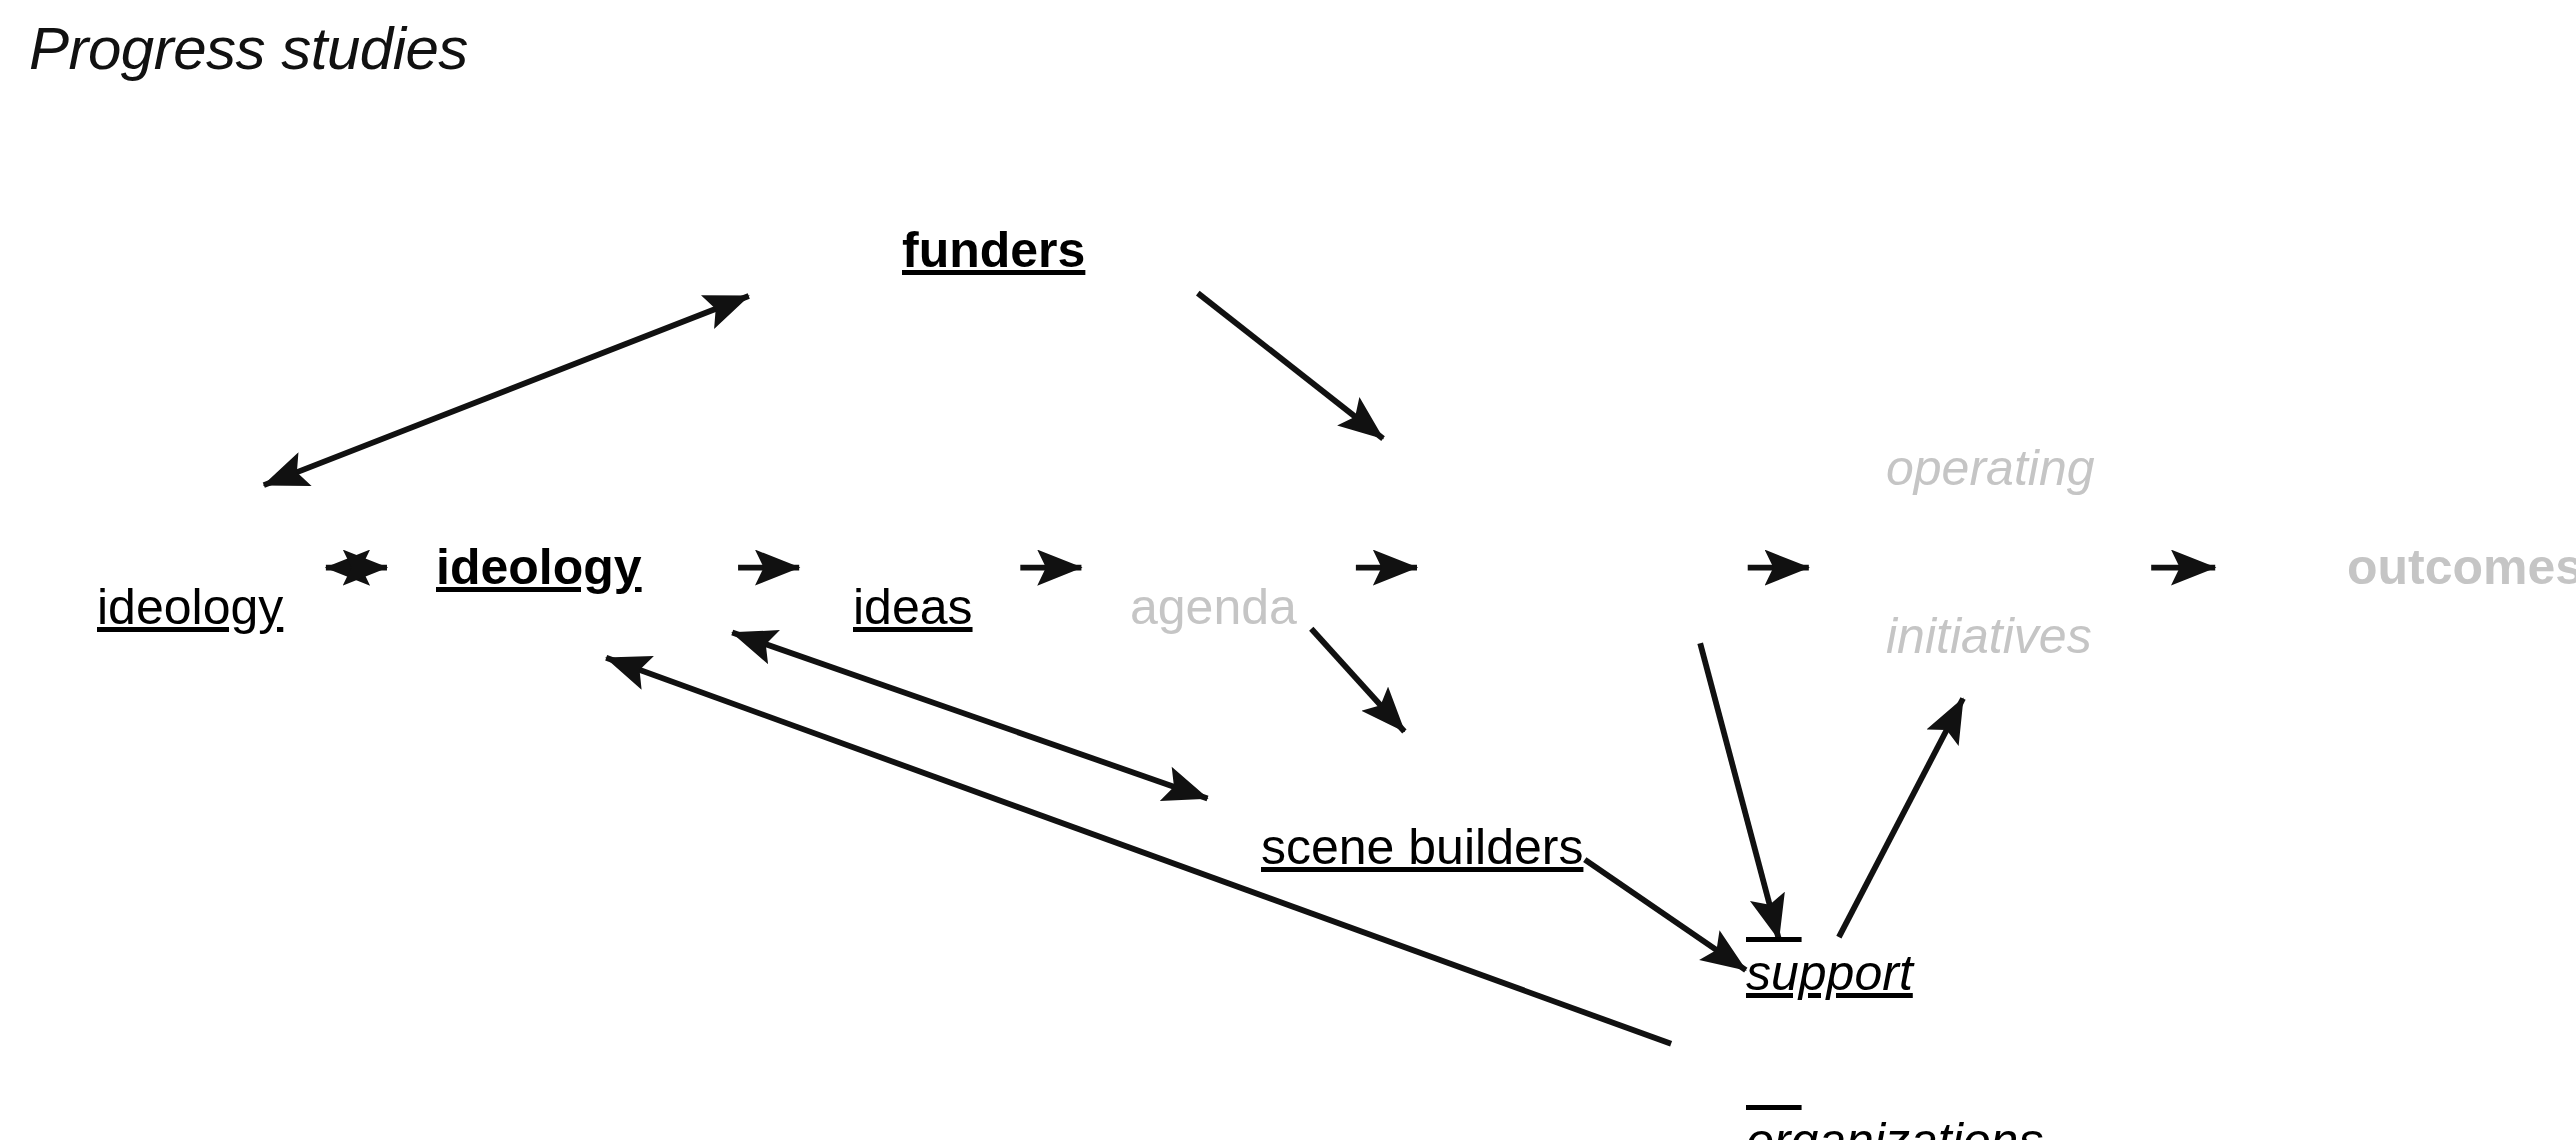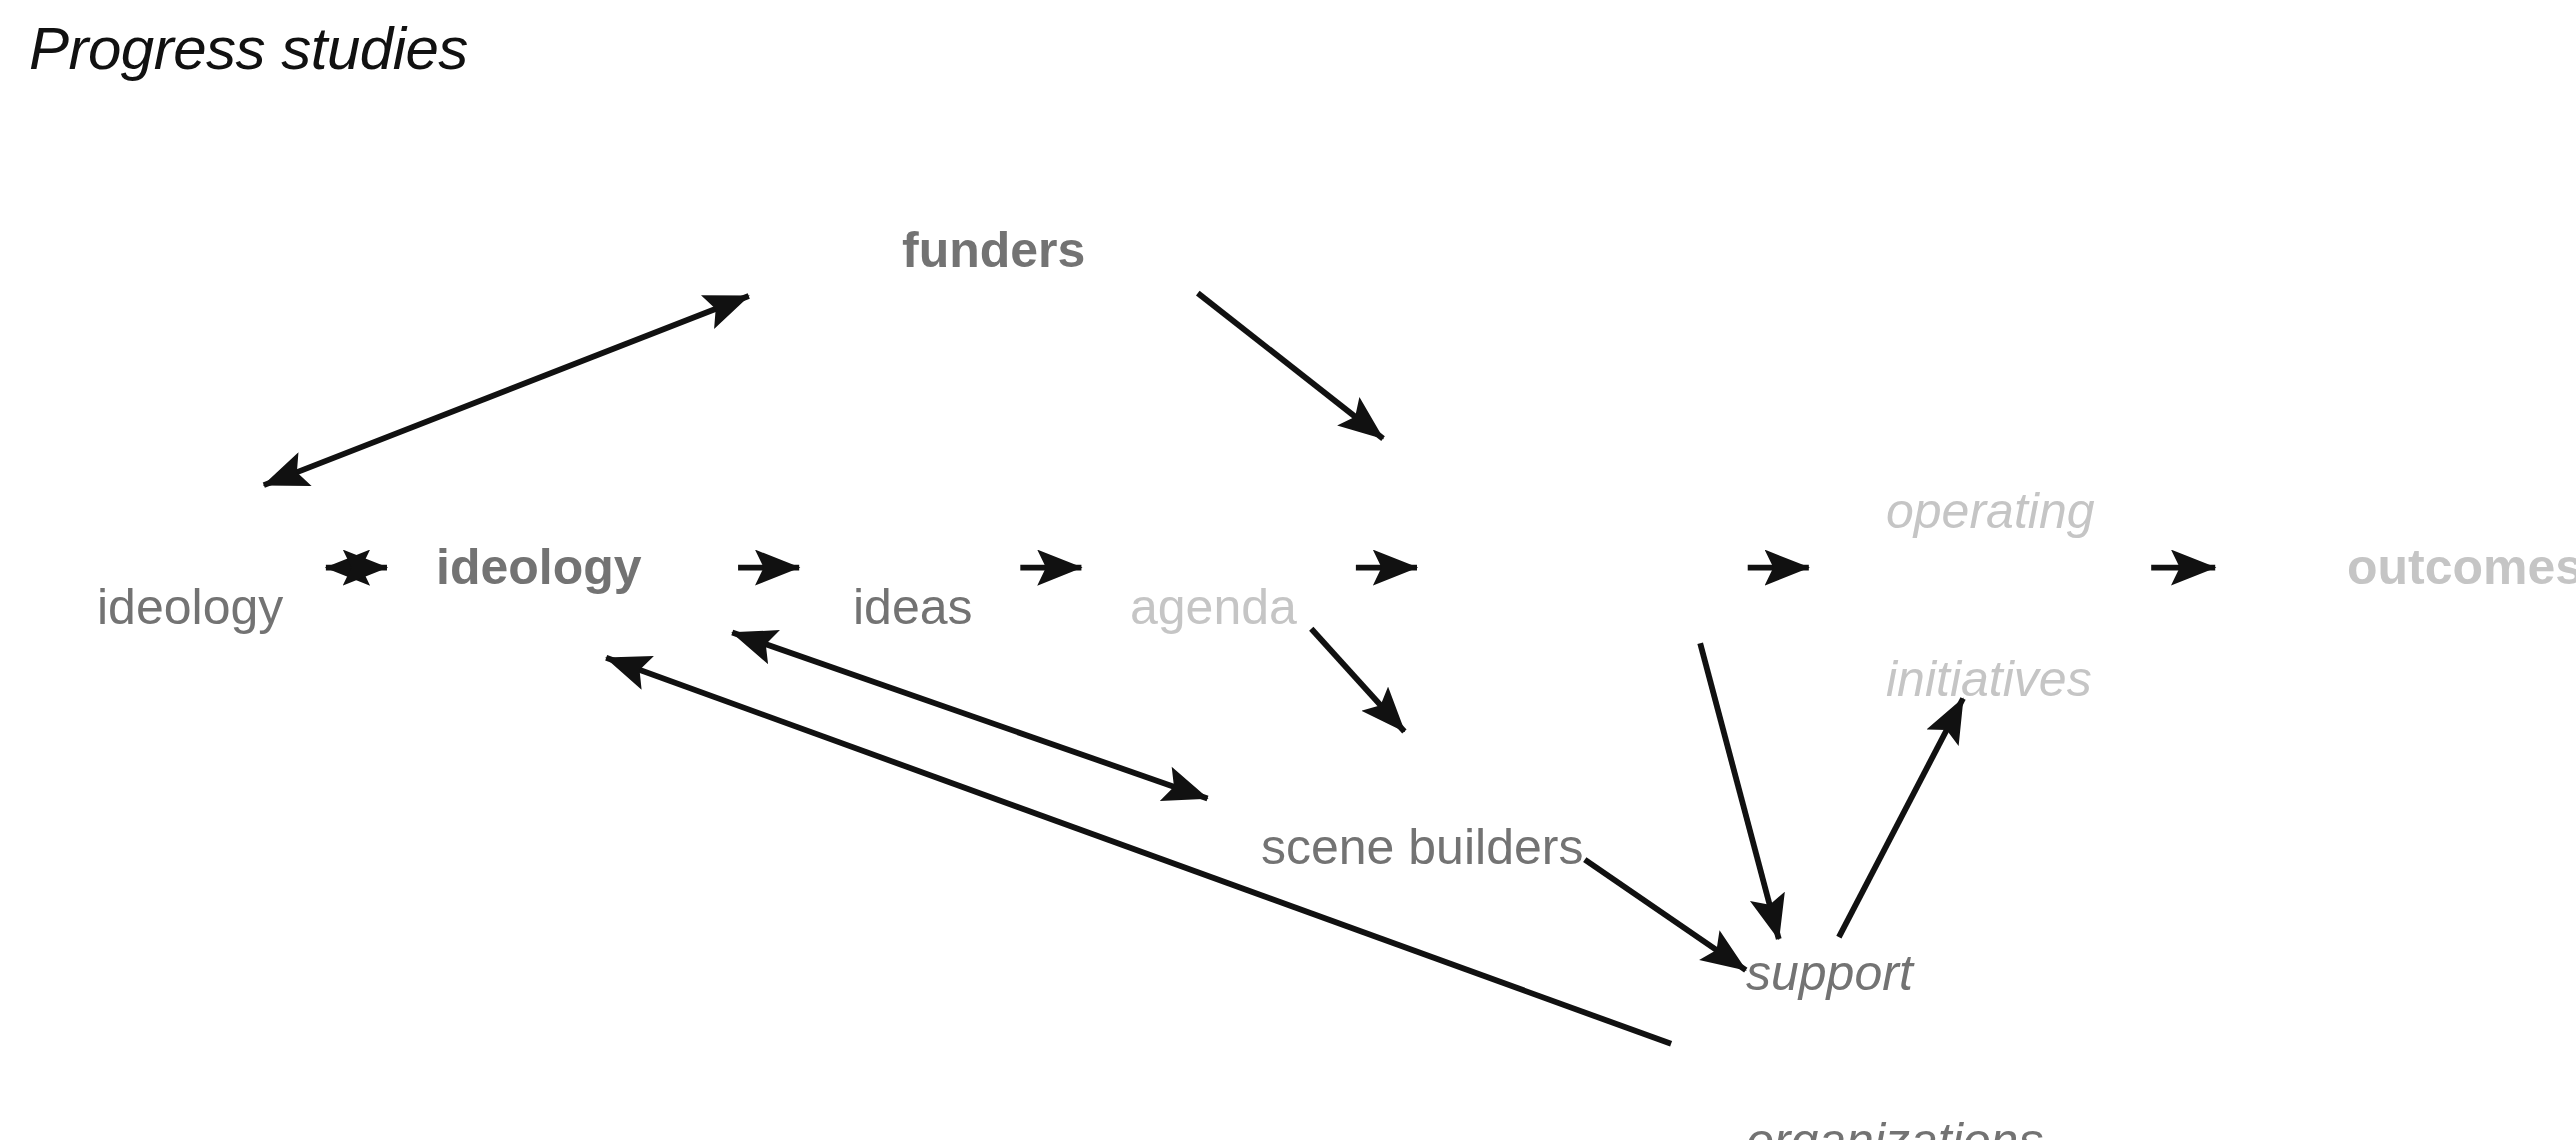--- a/index.html
+++ b/index.html
@@ -44,21 +44,21 @@
     font-weight: 400;
     color: #111111;
     letter-spacing: -0.5px;
     font-family: "Liberation Sans", sans-serif;
   }
   
   .n-regular { font-weight: 400; font-style: normal; margin-top: 40px; }
   .n-bold    { font-weight: 700; font-style: normal; }
   .n-italic  { font-weight: 400; font-style: italic; }
   .n-dim     { color: #c5c5c5; }
-  .n-dark    { color: #737373; }
+  .n-dark    { color: #000000; text-decoration: underline; }
   .n-size-main { font-size: 50px; }
 </style>
 </head>
 <body>
 
 <div id="canvas">
 
   <div class="title">Progress studies</div>
 
   <svg id="edges" viewBox="0 0 2656 1176" width="2576" height="1141" aria-hidden="true">
@@ -102,21 +102,21 @@
 
   <div class="node n-size-main n-regular n-dark" style="left:97px; top:567px; transform:translate(0,-50%);">ideology</div>
 
   <div class="node n-size-main n-bold n-dark" style="left:436px; top:567px; transform:translate(0,-50%);">ideology</div>
 
   <div class="node n-size-main n-regular n-dark" style="left:853px; top:567px; transform:translate(0,-50%);">ideas</div>
 
   <div class="node n-size-main n-regular n-dim" style="left:1130px; top:567px; transform:translate(0,-50%);text-align:right;">agenda</div>
 
 
-  <div class="node n-size-main n-italic n-dim" style="left:1886px; top:595px; transform:translate(0,-50%);">
+  <div class="node n-size-main n-italic n-dim" style="left:1886px; top:552px; transform:translate(0,-50%);">
     <div>operating</div>
     <div>initiatives</div>
   </div>
 
   <div class="node n-size-main n-bold n-dim" style="left:2347px; top:567px; transform:translate(0,-50%);">outcomes</div>
 
   <div class="node n-size-main n-bold n-dark" style="left:902px; top:250px; transform:translate(0,-50%);">funders</div>
 
   <div class="node n-size-main n-regular n-dark" style="left:1261px; top:807px; transform:translate(0,-50%);">scene builders</div>
 

